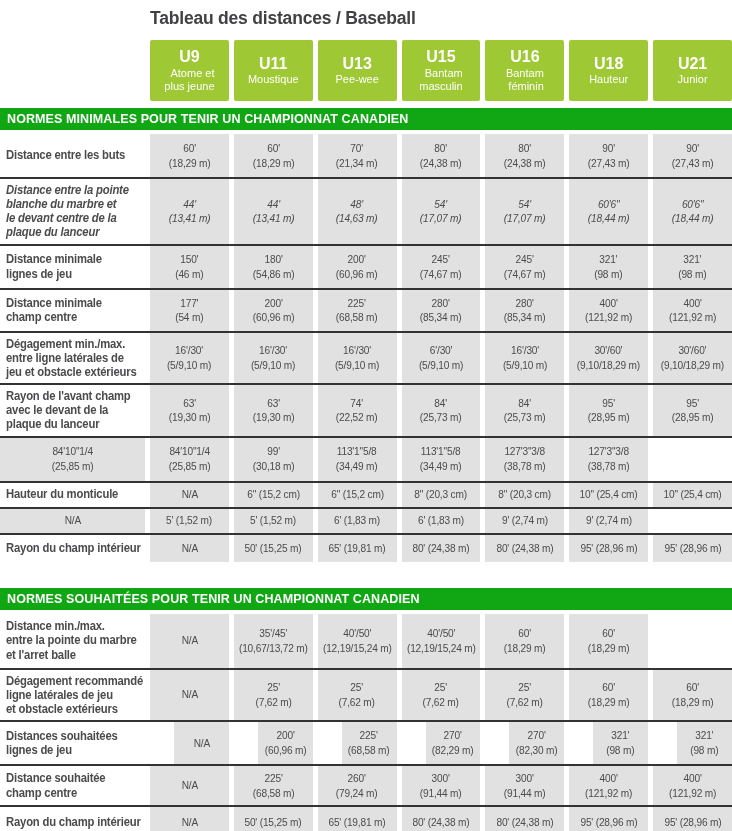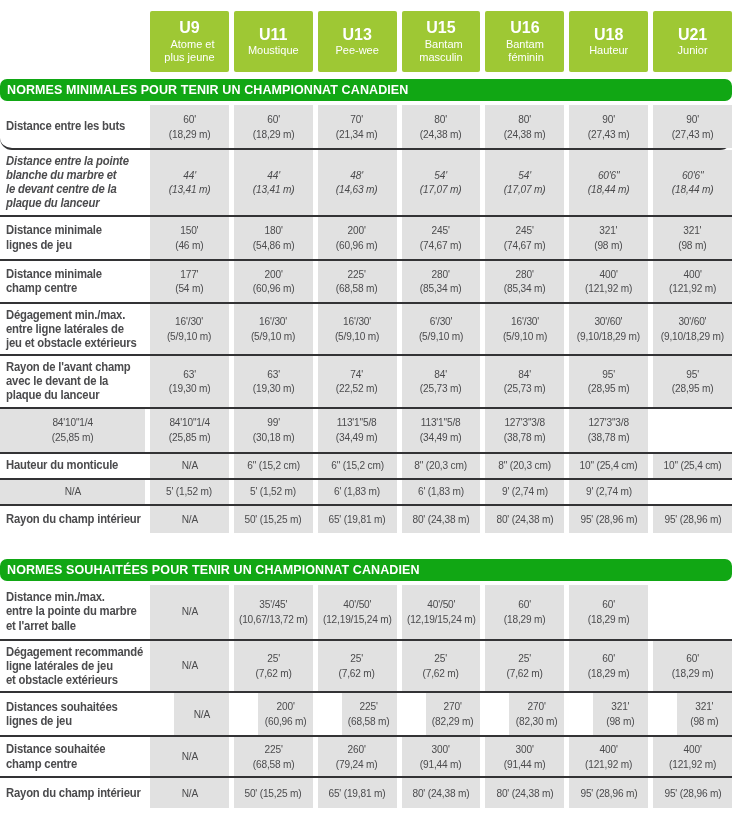--- a/index.html
+++ b/index.html
@@ -33,21 +33,21 @@
     height:61px;display:flex;flex-direction:column;
     align-items:center;justify-content:center;text-align:right;
   }
   .cat-code{font-size:16px;font-weight:bold;line-height:1.1;}
   .cat-name{font-size:11px;line-height:1.2;white-space:pre-line;margin-top:1px;}
   .section{margin-top:7px;}
   .section + .section{margin-top:26px;}
   .section-bar{
     height:22px;background:var(--bar-green);color:#fff;
     font-size:12.5px;font-weight:bold;line-height:22px;
-    padding-left:7px;letter-spacing:0.1px;white-space:pre;border-radius:7px;
+    padding-left:7px;letter-spacing:0.1px;white-space:pre;
   }
   .section-body{margin-top:4px;}
   .row{
     display:grid;grid-template-columns:145px repeat(7,1fr);
     column-gap:5px;border-bottom:2px solid var(--line-dark);
     min-height:26px;
   }
   .section-body .row:last-child{border-bottom:none;}
   .row-label{
     display:flex;align-items:center;
@@ -62,40 +62,41 @@
     background:var(--cell-gray);
     display:flex;align-items:center;justify-content:center;
     text-align:center;font-size:11px;line-height:1.33;
     padding:4px 0;color:var(--text-dark);
   }
   .cell .txt{
     display:inline-block;transform:scaleX(.92);transform-origin:50% 50%;
     white-space:pre;letter-spacing:-0.2px;
   }
   
-  .section-1 .row:nth-child(1){min-height:45px;border-radius:12px;}
+  .section-1 .row:nth-child(1){min-height:45px;}
   .section-1 .row:nth-child(2){min-height:63px;font-style:italic;}
   .section-1 .row:nth-child(3){min-height:44px;}
   .section-1 .row:nth-child(4){min-height:43px;}
   .section-1 .row:nth-child(5){min-height:50px;}
   .section-1 .row:nth-child(6){min-height:51px;}
   .section-1 .row:nth-child(7){min-height:45px;}
   .section-1 .row:nth-child(8){min-height:26px;}
   .section-1 .row:nth-child(9){min-height:26px;}
   .section-1 .row:nth-child(10){min-height:27px;}
   .section-2 .row:nth-child(1){min-height:56px;}
   .section-2 .row:nth-child(2){min-height:50px;}
   .section-2 .row:nth-child(3){min-height:44px;gap:29px;}
   .section-2 .row:nth-child(4){min-height:41px;}
   .section-2 .row:nth-child(5){min-height:30px;}
 </style>
 </head>
 <body>
 
 <div class="page">
+  <h1 class="title">Tableau des distances / Baseball</h1>
   <div class="cat-row" id="cat-row">
     <div class="cat-spacer"></div>
   <div class="cat-box">
         <div class="cat-code">U9</div>
         <div class="cat-name">Atome et
 plus jeune</div>
       </div>
       <div class="cat-box">
         <div class="cat-code">U11</div>
         <div class="cat-name">Moustique</div>

